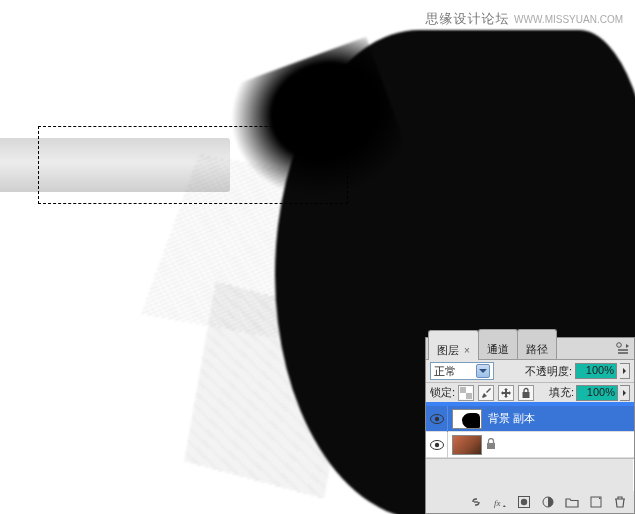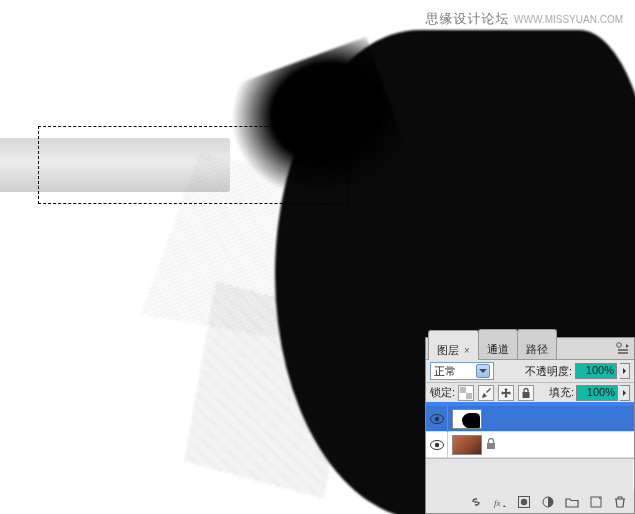--- a/index.html
+++ b/index.html
@@ -142,20 +142,21 @@
 
   <div class="layer-list">
     <div class="layer selected">
       <div class="eye">
         <svg width="14" height="10" viewBox="0 0 14 10">
             <ellipse cx="7" cy="5" rx="6.5" ry="4.5" fill="none" stroke="#333"></ellipse>
             <circle cx="7" cy="5" r="2.2" fill="#333"></circle>
           </svg>
       </div>
       <div class="thumb dog"></div>
+      <div class="layer-name">背景 副本</div>
     </div>
     <div class="layer">
       <div class="eye">
         <svg width="14" height="10" viewBox="0 0 14 10">
             <ellipse cx="7" cy="5" rx="6.5" ry="4.5" fill="none" stroke="#333"></ellipse>
             <circle cx="7" cy="5" r="2.2" fill="#333"></circle>
           </svg>
       </div>
       <div class="thumb bg"></div>
       <div class="lockicon">

